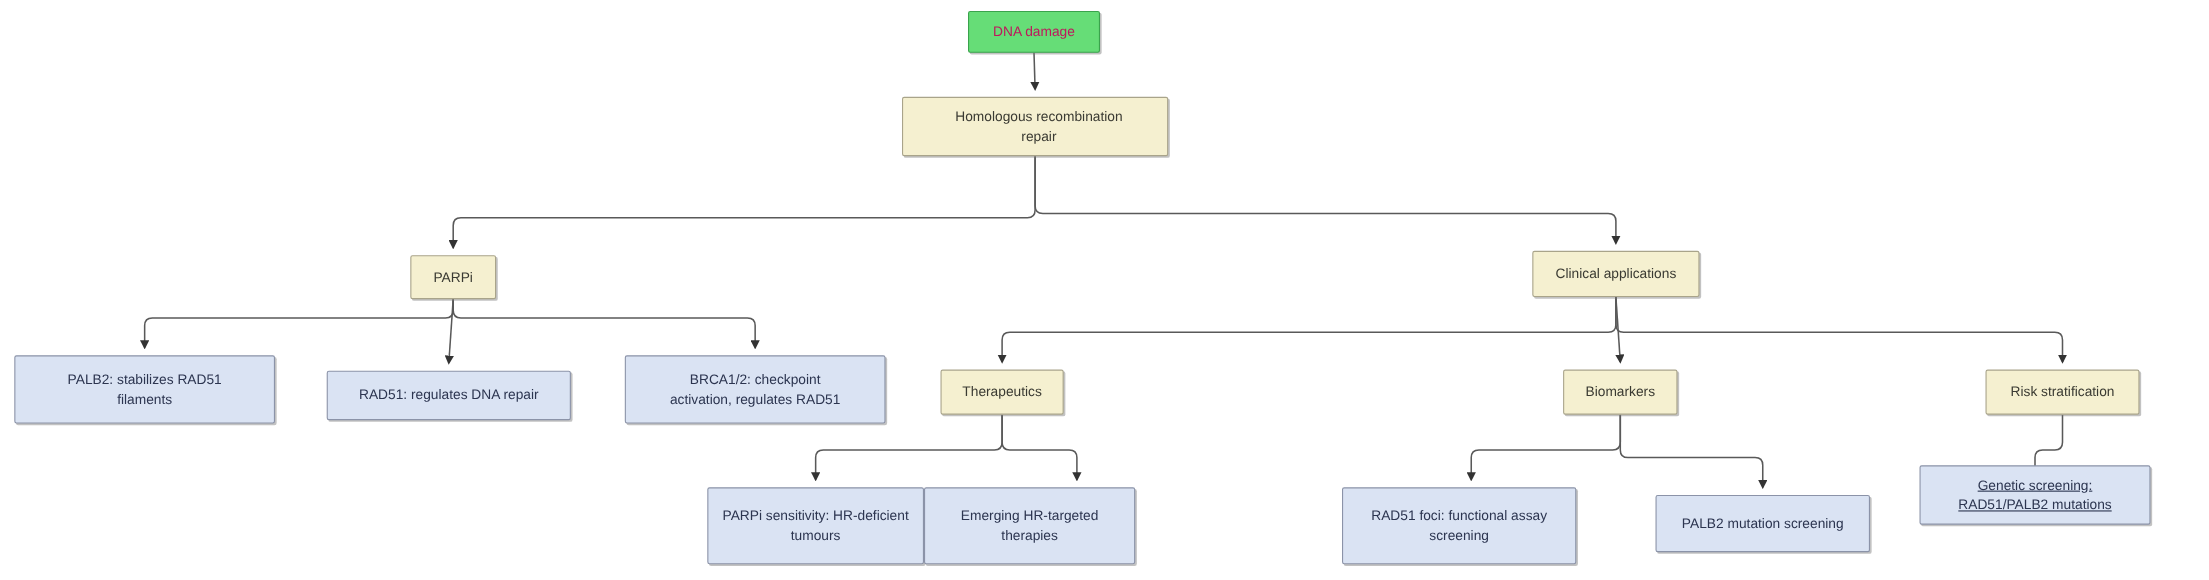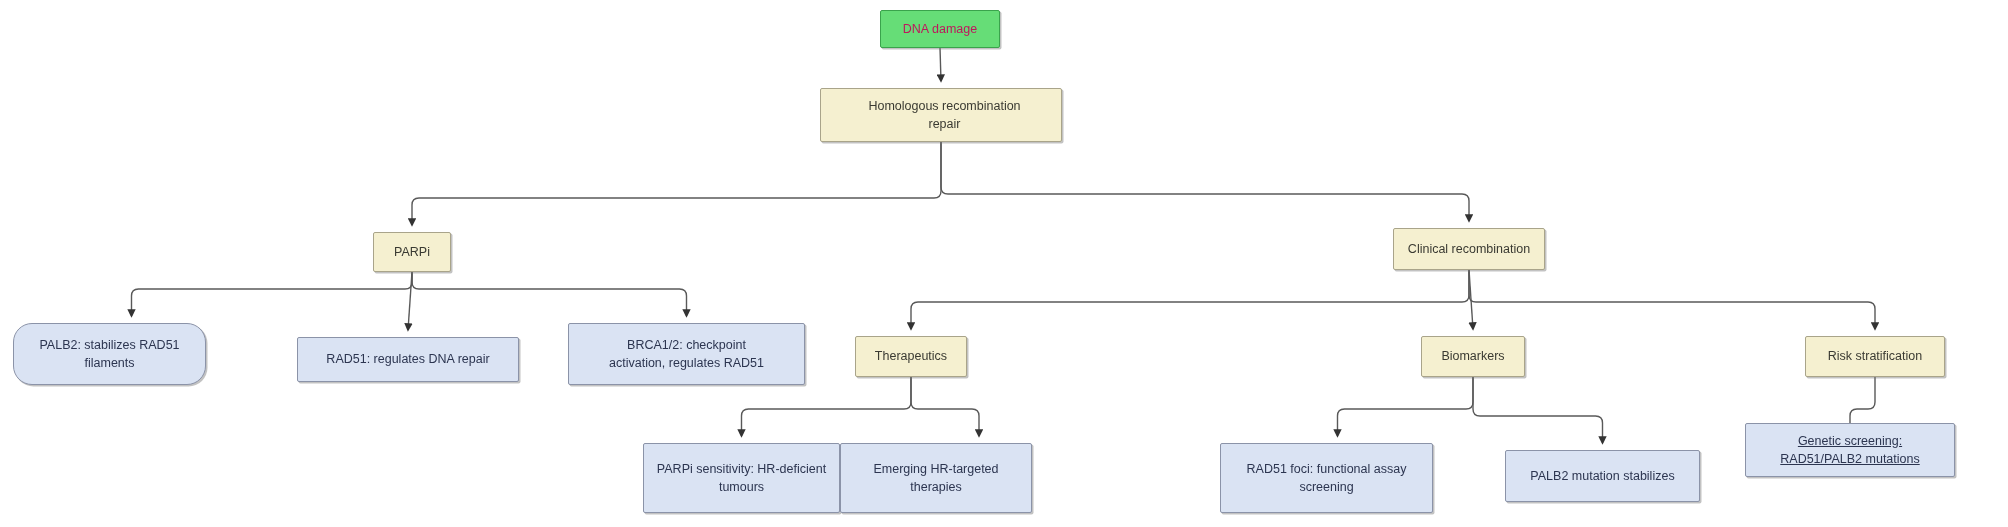--- a/index.html
+++ b/index.html
@@ -80,32 +80,32 @@
         <path d="M 1473 377 L 1473 402 Q 1473 409 1466 409 L 1344.5 409 Q 1337.5 409 1337.5 416 L 1337.5 436" marker-end="url(#arrow)"></path>
         <path d="M 1473 377 L 1473 409 Q 1473 416 1480 416 L 1595.5 416 Q 1602.5 416 1602.5 423 L 1602.5 443" marker-end="url(#arrow)"></path>
         <path d="M 1875 377 L 1875 402 Q 1875 409 1868 409 L 1857 409 Q 1850 409 1850 416 L 1850 436" marker-end="url(#arrow)"></path>
       </g>
   </svg>
   <div id="node-layer">
       <div class="node green" style="left: 880px; top: 10px; width: 120px; height: 38px;">DNA damage</div>
       <div class="node yellow" style="left: 820px; top: 88px; width: 242px; height: 54px; padding-left: 15px;">Homologous recombination
 repair</div>
       <div class="node yellow" style="left: 373px; top: 232px; width: 78px; height: 40px;">PARPi</div>
-      <div class="node yellow" style="left: 1393px; top: 228px; width: 152px; height: 42px;">Clinical recombination</div>
-      <div class="node blue" style="left: 13px; top: 323px; width: 193px; height: 62px; border-radius: 19px;">PALB2: stabilizes RAD51
+      <div class="node yellow" style="left: 1393px; top: 228px; width: 152px; height: 42px;">Clinical applications</div>
+      <div class="node blue" style="left: 13px; top: 323px; width: 237px; height: 62px;">PALB2: stabilizes RAD51
 filaments</div>
       <div class="node blue" style="left: 297px; top: 337px; width: 222px; height: 45px;">RAD51: regulates DNA repair</div>
       <div class="node blue" style="left: 568px; top: 323px; width: 237px; height: 62px;">BRCA1/2: checkpoint
 activation, regulates RAD51</div>
       <div class="node yellow" style="left: 855px; top: 336px; width: 112px; height: 41px;">Therapeutics</div>
       <div class="node yellow" style="left: 1421px; top: 336px; width: 104px; height: 41px;">Biomarkers</div>
       <div class="node yellow" style="left: 1805px; top: 336px; width: 140px; height: 41px;">Risk stratification</div>
       <div class="node blue" style="left: 643px; top: 443px; width: 197px; height: 70px;">PARPi sensitivity: HR-deficient
 tumours</div>
       <div class="node blue" style="left: 840px; top: 443px; width: 192px; height: 70px;">Emerging HR-targeted
 therapies</div>
       <div class="node blue" style="left: 1220px; top: 443px; width: 213px; height: 70px;">RAD51 foci: functional assay
 screening</div>
-      <div class="node blue" style="left: 1505px; top: 450px; width: 195px; height: 52px;">PALB2 mutation stabilizes</div>
+      <div class="node blue" style="left: 1505px; top: 450px; width: 195px; height: 52px;">PALB2 mutation screening</div>
       <div class="node blue" style="left: 1745px; top: 423px; width: 210px; height: 54px; text-decoration: underline;">Genetic screening:
 RAD51/PALB2 mutations</div>
     </div>
 </div>
 
 </body></html>

